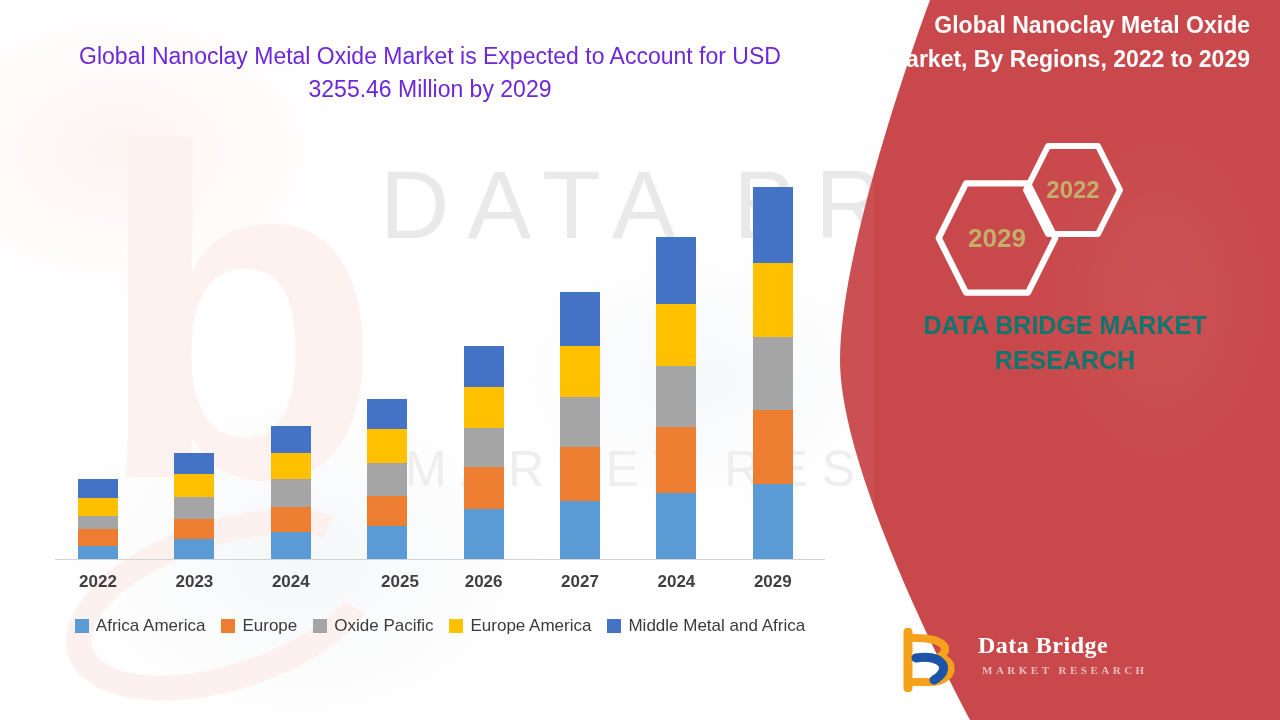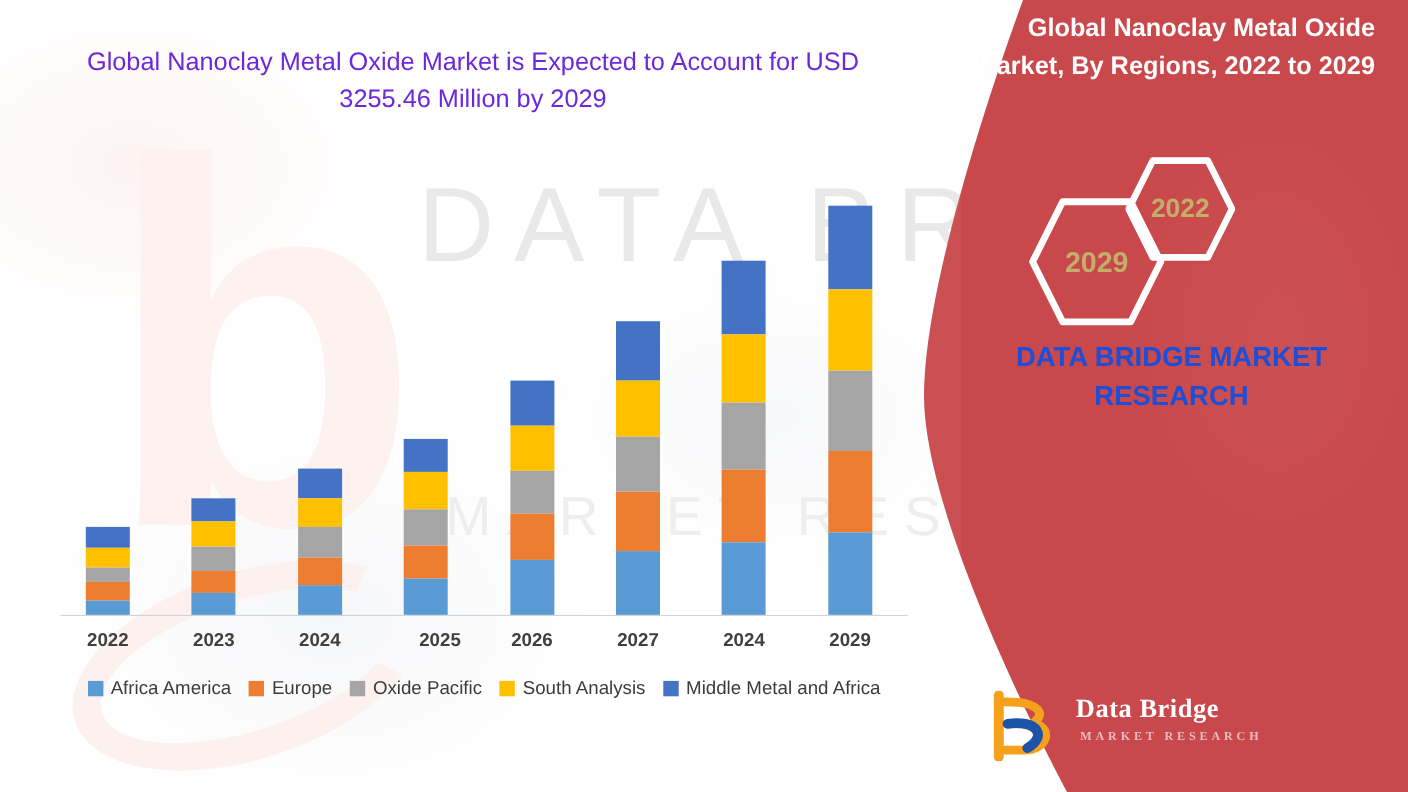--- a/index.html
+++ b/index.html
@@ -126,21 +126,21 @@
     position:absolute;
     display:flex; align-items:center; justify-content:center;
     color:#c4ae6a; font-size:26px;
   }
   .hex svg { position:absolute; left:0; top:0; }
   .hex span { position:relative; z-index:2; }
   #hex-2029 { left:0px; top:36px; width:124px; height:124px; }
   #hex-2022 { left:88px; top:0px; width:100px; height:100px; font-size:24px; }
   #brand-text {
     position:absolute; left:40px; top:308px; width:370px;
-    text-align:center; color:#1d4ed8;
+    text-align:center; color:#0f766e;
     font-size:25px; line-height:35px;
   }
   #logo {
     position:absolute; left:60px; top:628px; width:330px; height:70px;
   }
   #logo-mark { position:absolute; left:0; top:0; width:70px; height:64px; }
   #logo-name {
     position:absolute; left:78px; top:4px;
     color:#ffffff; font-size:24px; letter-spacing:0.5px;
     font-family:"Liberation Serif", serif;
@@ -247,21 +247,21 @@
       <div class="legend-item">
         <span class="legend-swatch" style="background: rgb(237, 125, 49);"></span>
         <span class="legend-label">Europe</span>
       </div>
       <div class="legend-item">
         <span class="legend-swatch" style="background: rgb(165, 165, 165);"></span>
         <span class="legend-label">Oxide Pacific</span>
       </div>
       <div class="legend-item">
         <span class="legend-swatch" style="background: rgb(255, 192, 0);"></span>
-        <span class="legend-label">South Analysis</span>
+        <span class="legend-label">Europe America</span>
       </div>
       <div class="legend-item">
         <span class="legend-swatch" style="background: rgb(68, 114, 196);"></span>
         <span class="legend-label">Middle Metal and Africa</span>
       </div>
     </div>
 
 </div>
 
 <div id="right-panel">

